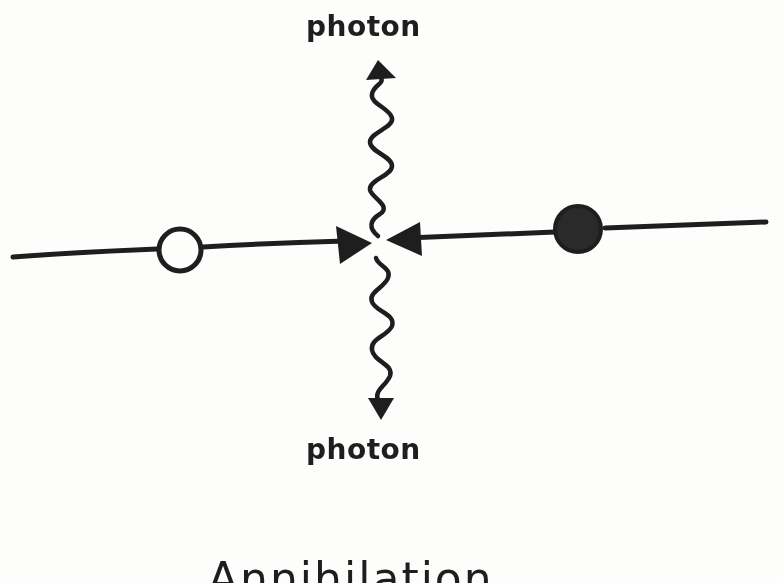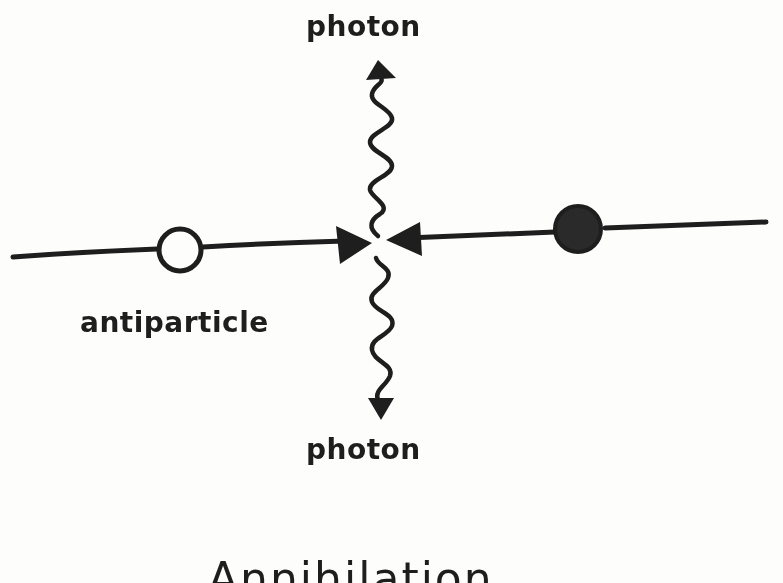--- a/index.html
+++ b/index.html
@@ -41,16 +41,15 @@
     <circle cx="578" cy="229" r="23" fill="#2a2a2a" stroke="#1e1e1e" stroke-width="4"></circle>
 
     <polygon points="336,226 372,243 340,264" fill="#1e1e1e"></polygon>
     <polygon points="420,222 386,240 422,256" fill="#1e1e1e"></polygon>
 
     <polygon points="366,80 378,60 396,78" fill="#1e1e1e"></polygon>
     <polygon points="368,398 394,398 381,420" fill="#1e1e1e"></polygon>
   </svg>
 
   <div class="label lbl-photon-top">photon</div>
-  <div class="label lbl-antiparticle">antiparticle</div>
   <div class="label lbl-photon-bottom">photon</div>
   <div class="label lbl-title">Annihilation</div>
 </div>
 
 </body></html>

